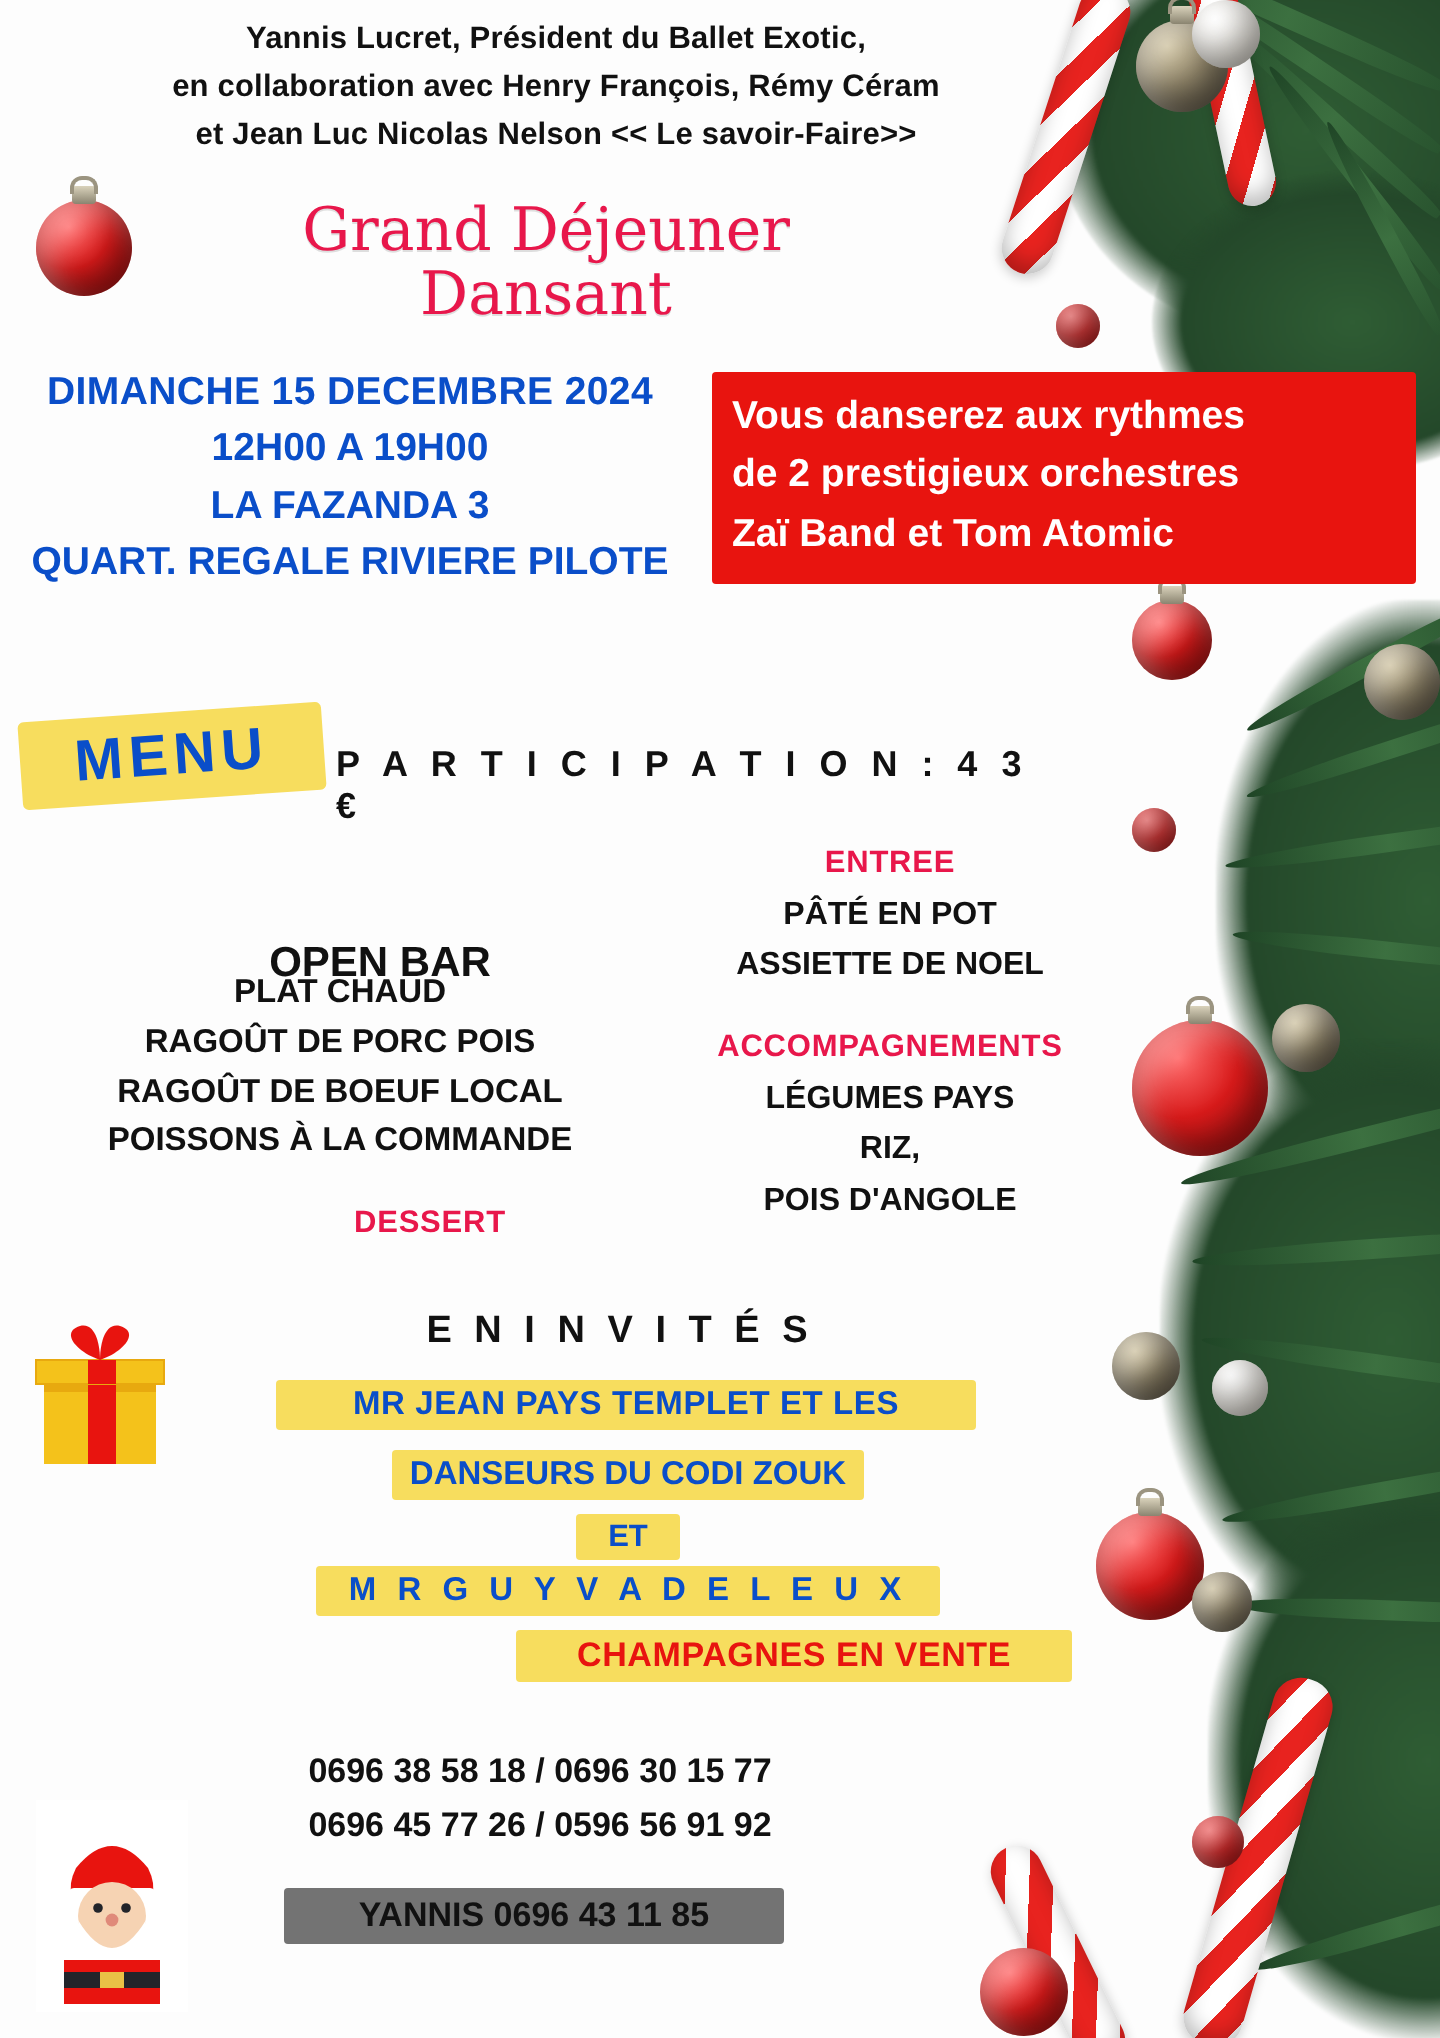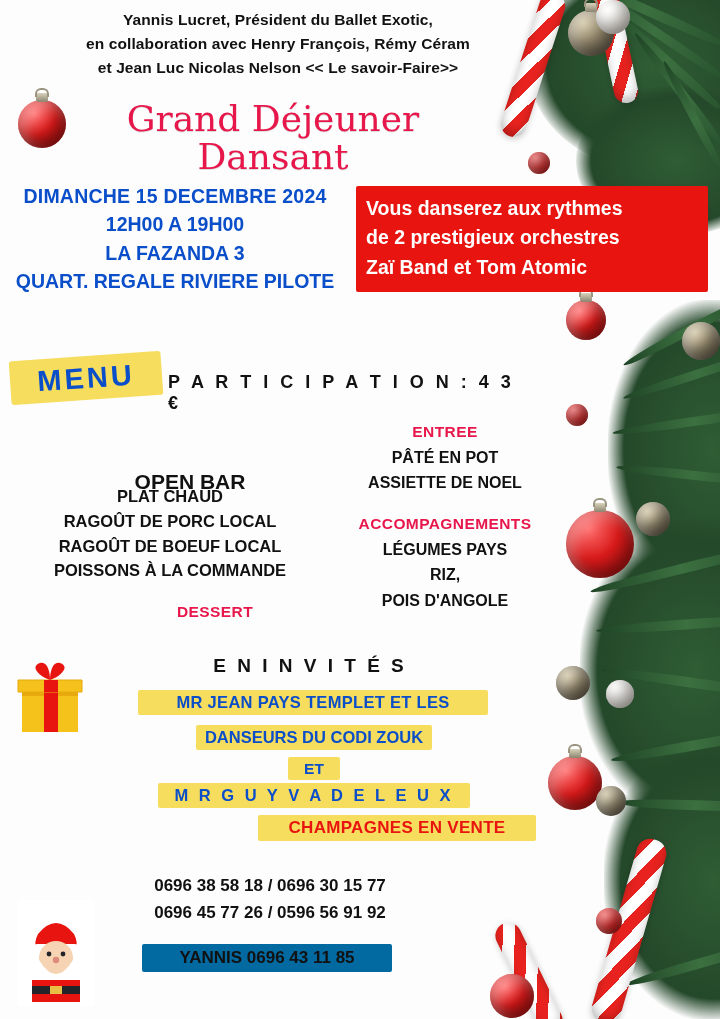--- a/index.html
+++ b/index.html
@@ -50,21 +50,21 @@
   .santa{position:absolute;}
 
   
   .credits{
     position:absolute;left:0;top:8px;width:556px;text-align:center;
     color:#111;font-weight:bold;font-size:15.5px;line-height:1.55;
     letter-spacing:.1px;
   }
   .title{
     position:absolute;left:108px;top:100px;width:330px;text-align:center;
-    color:#e8174b;font-family:"DejaVu Serif", serif;font-size:36px;line-height:1.05;
+    color:#e8174b;font-family:"DejaVu Serif", serif;font-size:30px;line-height:1.05;
     text-shadow:0 1px 0 rgba(0,0,0,.12);
   }
   .when{
     position:absolute;left:0px;top:182px;width:350px;text-align:center;
     color:#0a4ec9;font-weight:bold;font-size:19.5px;line-height:1.45;
   }
   .when .l1{letter-spacing:.2px}
   .orchestras{
     position:absolute;left:356px;top:186px;width:352px;
     background:#e8140f;color:#ffffff;font-weight:bold;font-size:19.5px;
@@ -126,21 +126,21 @@
   .tickets{
     position:absolute;left:20px;top:848px;width:500px;text-align:center;
     color:#e8140f;font-weight:bold;font-size:15px;
   }
   .phones{
     position:absolute;left:60px;top:872px;width:420px;text-align:center;
     color:#111;font-weight:bold;font-size:17px;line-height:1.6;
   }
   .yannis{
     position:absolute;left:142px;top:944px;width:250px;height:28px;
-    background:#0369a1;color:#111;font-weight:bold;font-size:17px;
+    background:#737373;color:#111;font-weight:bold;font-size:17px;
     display:flex;align-items:center;justify-content:center;border-radius:2px;
   }
 </style>
 </head>
 <body>
 
 <div class="poster">
 
   <div class="deco">
     <div class="branch" style="left:508px;top:-40px;width:250px;height:210px;border-radius:50%;"></div>
@@ -255,21 +255,21 @@
   <div class="menu-badge">
     <span>MENU</span>
   </div>
 
   <div class="participation">P A R T I C I P A T I O N : 4 3 €</div>
 
   <div class="openbar">OPEN BAR</div>
 
   <div class="plat">
     <div>PLAT CHAUD</div>
-    <div>RAGOÛT DE PORC LOCAL</div>
+    <div>RAGOÛT DE PORC POIS</div>
     <div>RAGOÛT DE BOEUF LOCAL</div>
     <div>POISSONS À LA COMMANDE</div>
   </div>
 
   <div class="entree">
     <div class="entree-h">ENTREE</div>
     <div>PÂTÉ EN POT</div>
     <div>ASSIETTE DE NOEL</div>
   </div>
 

